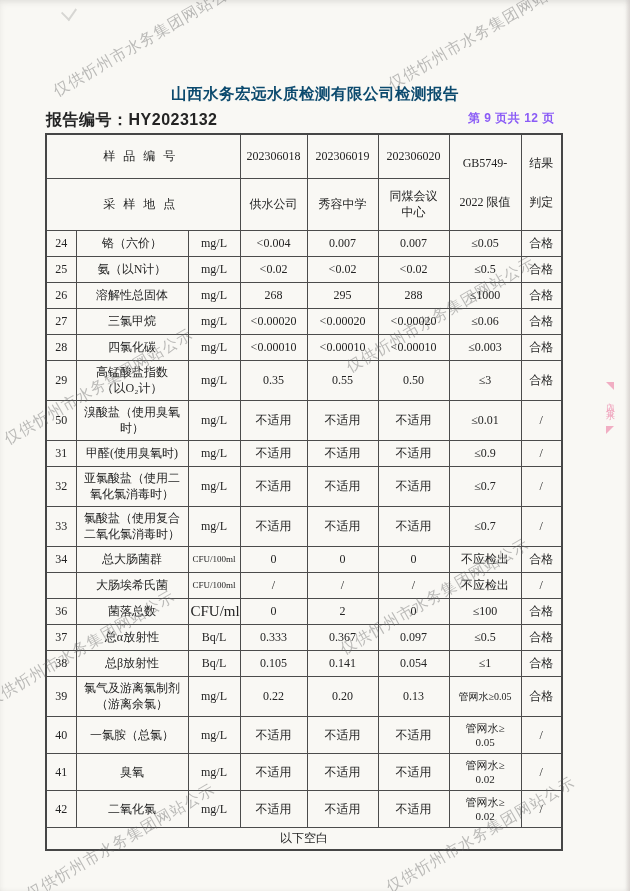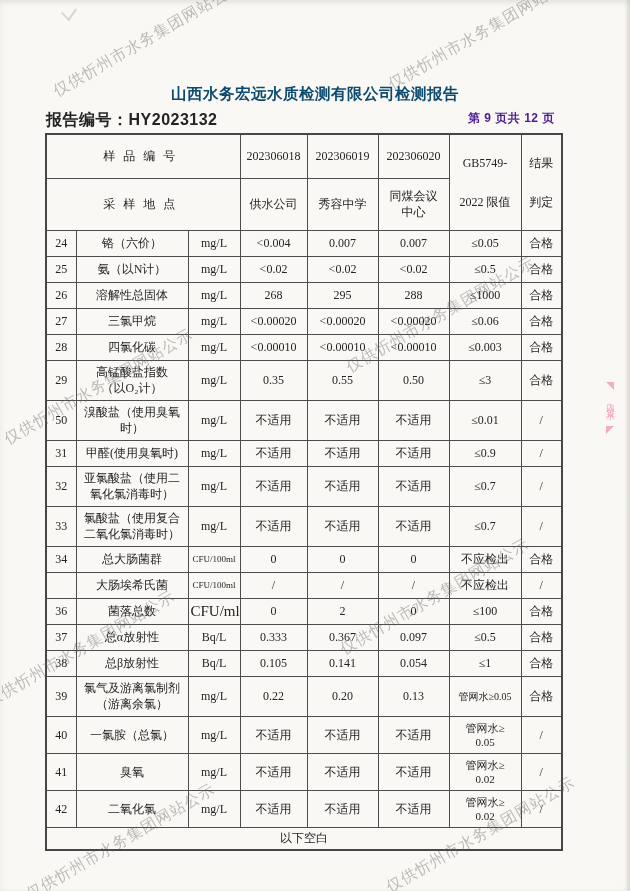--- a/index.html
+++ b/index.html
@@ -18,21 +18,21 @@
     position:absolute;top:84px;left:0;width:100%;
     text-align:center;font-size:15.5px;font-weight:bold;color:#0c4a6e;
     letter-spacing:.5px;
   }
   .report-no{
     position:absolute;top:110px;left:46px;
     font-size:16px;font-weight:bold;color:#242424;letter-spacing:.5px;
   }
   .page-info{
     position:absolute;top:110px;left:468px;
-    font-size:12px;font-weight:bold;color:#4c1d95;letter-spacing:.5px;
+    font-size:12px;font-weight:bold;color:#8b5cf6;letter-spacing:.5px;
   }
   
   table.report{
     position:absolute;left:45px;top:133px;width:516px;
     border-collapse:collapse;table-layout:fixed;
     font-family:"Liberation Serif","DejaVu Serif",serif;
     color:#242424;
     padding-left:40px;
   }
   table.report th,table.report td{

